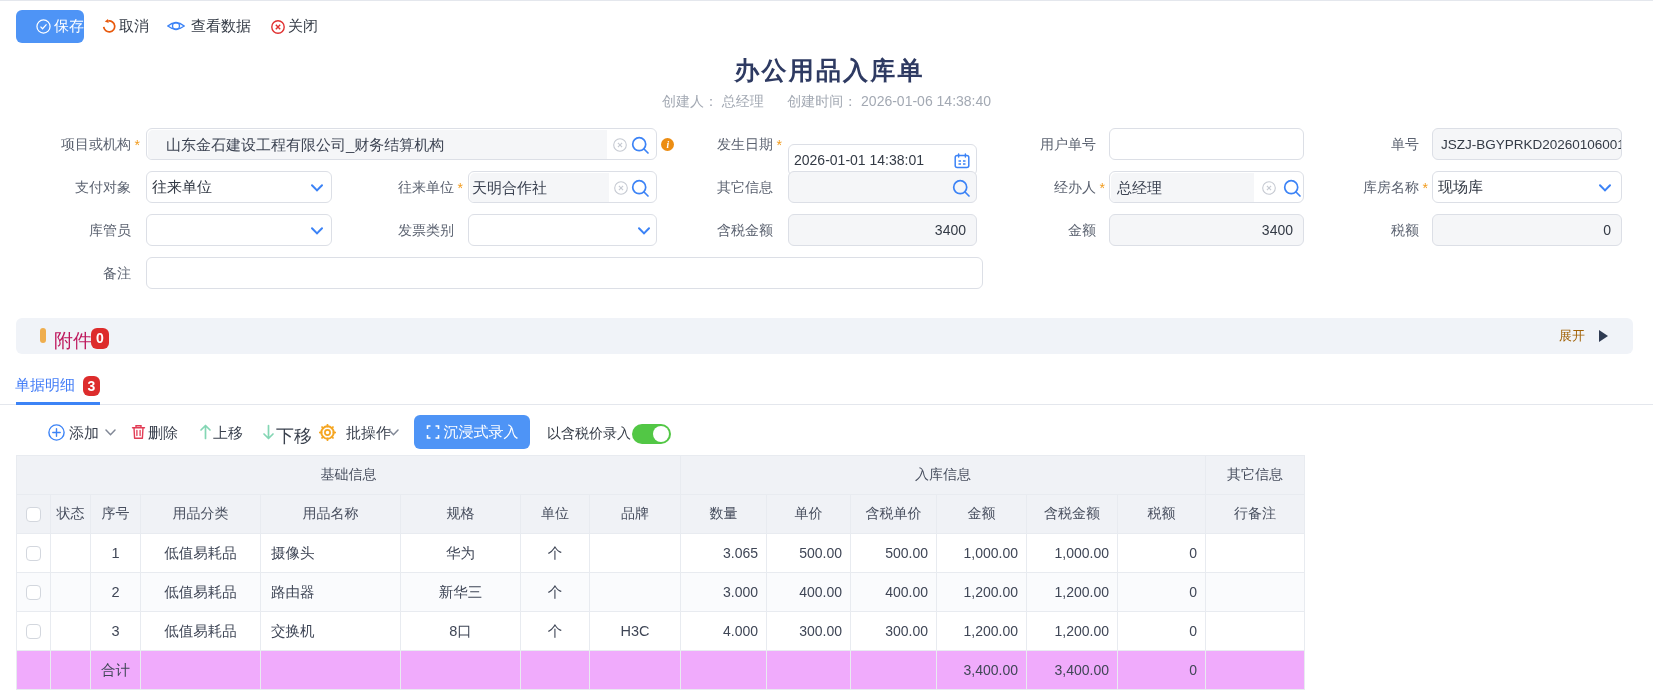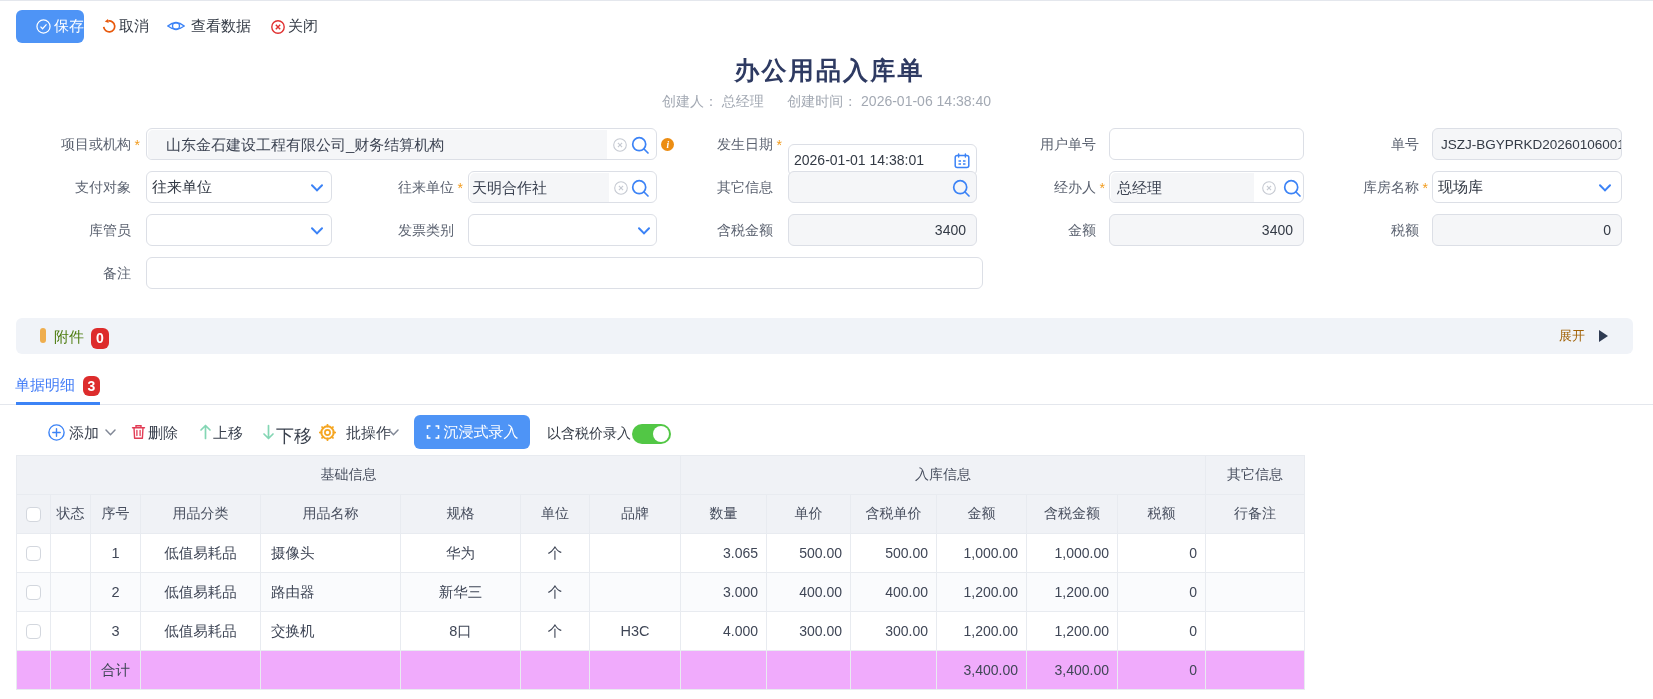--- a/index.html
+++ b/index.html
@@ -152,21 +152,21 @@
   <div class="lbl" style="right:557px;top:214px;">金额</div>
   <div class="inp gray" style="left:1109px;top:214px;width:195px;text-align:right;"><span style="padding-right:10px;color:#333a45;">3400</span></div>
   <div class="lbl" style="right:234px;top:214px;">税额</div>
   <div class="inp gray" style="left:1432px;top:214px;width:190px;text-align:right;"><span style="padding-right:10px;color:#333a45;">0</span></div>
 
   <div class="lbl" style="right:1522px;top:257px;">备注</div>
   <div class="inp" style="left:146px;top:257px;width:837px;"></div>
 
   <div class="abs" style="left:16px;top:318px;width:1617px;height:36px;background:#f0f3f8;border-radius:6px;"></div>
   <div class="abs" style="left:40px;top:328px;width:6px;height:15px;border-radius:3px;background:#efae4e;"></div>
-  <div class="abs" style="left:54px;top:328px;font-size:15px;color:#4d7c0f;">附件</div>
+  <div class="abs" style="left:54px;top:328px;font-size:19px;color:#be185d;">附件</div>
   <div class="abs" style="left:91px;top:328px;width:18px;height:21px;background:#dd2c2c;border-radius:6px;color:#fff;font-size:14px;font-weight:bold;text-align:center;line-height:21px;">0</div>
   <div class="abs" style="left:1559px;top:327px;font-size:13px;color:#a16207;">展开</div>
   <svg class="abs" style="left:1597px;top:329px" width="13" height="14" viewBox="0 0 13 14">
       <path d="M2 1 L11 7 L2 13 Z" fill="#2f3b52"></path>
     </svg>
 
   <div class="abs" style="left:0;top:404px;width:1653px;height:1px;background:#e4e7ed;"></div>
   <div class="abs" style="left:15px;top:376px;font-size:15px;color:#437df7;">单据明细</div>
   <div class="abs" style="left:83px;top:376px;width:17px;height:20px;background:#dd2c2c;border-radius:6px;color:#fff;font-size:14px;font-weight:bold;text-align:center;line-height:20px;">3</div>
   <div class="abs" style="left:16px;top:402px;width:84px;height:3px;background:#3c83f6;"></div>

